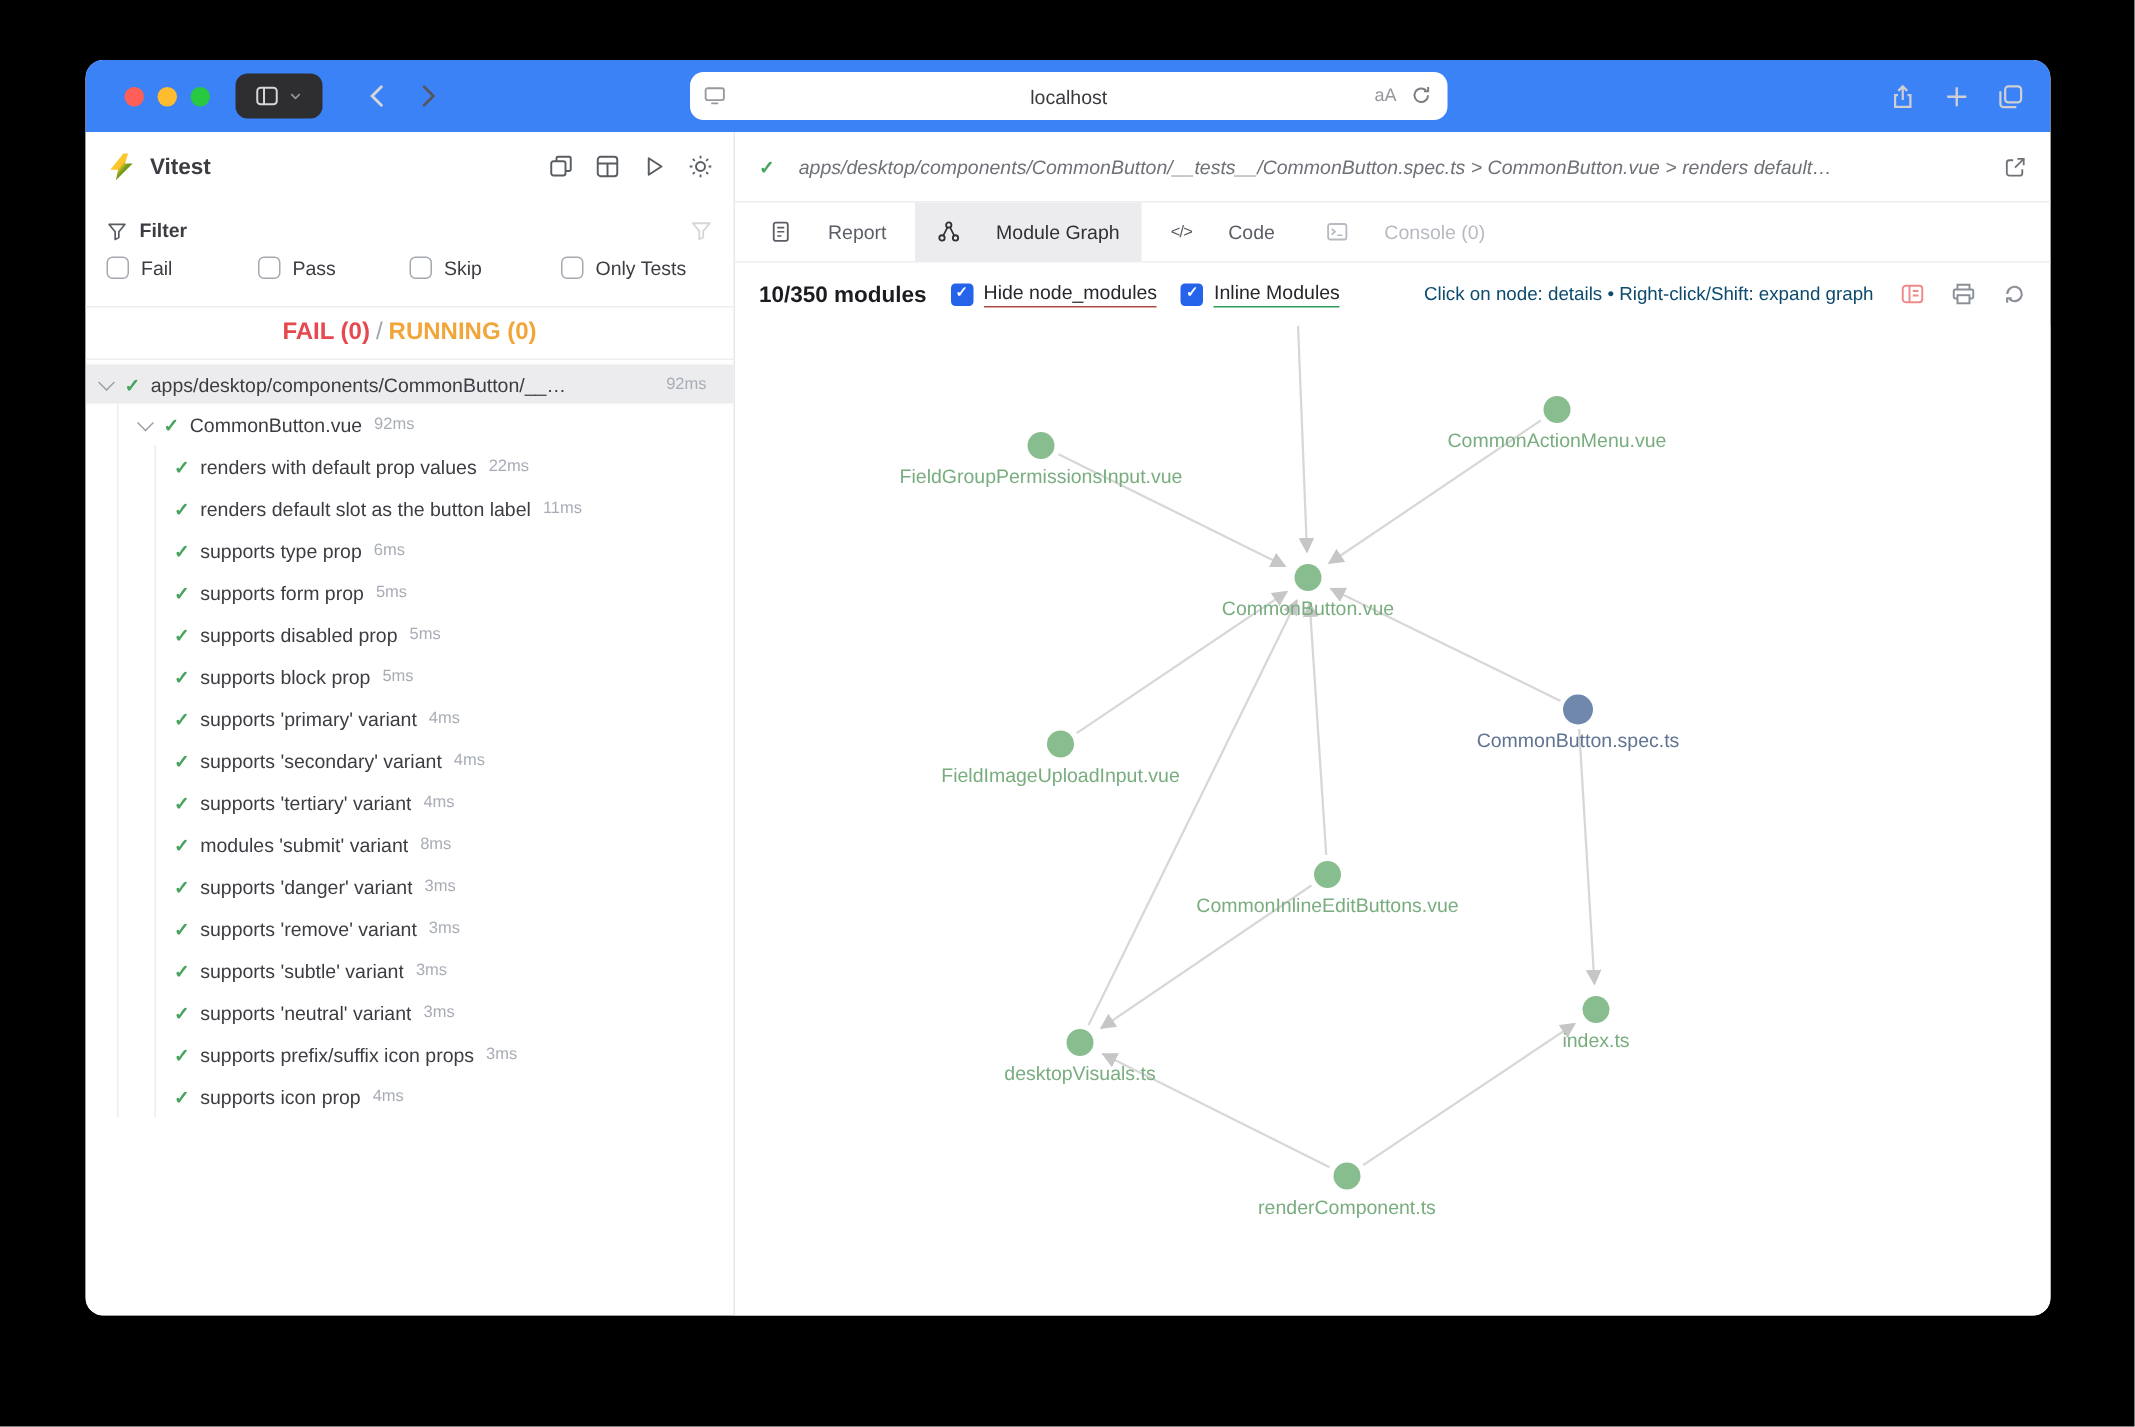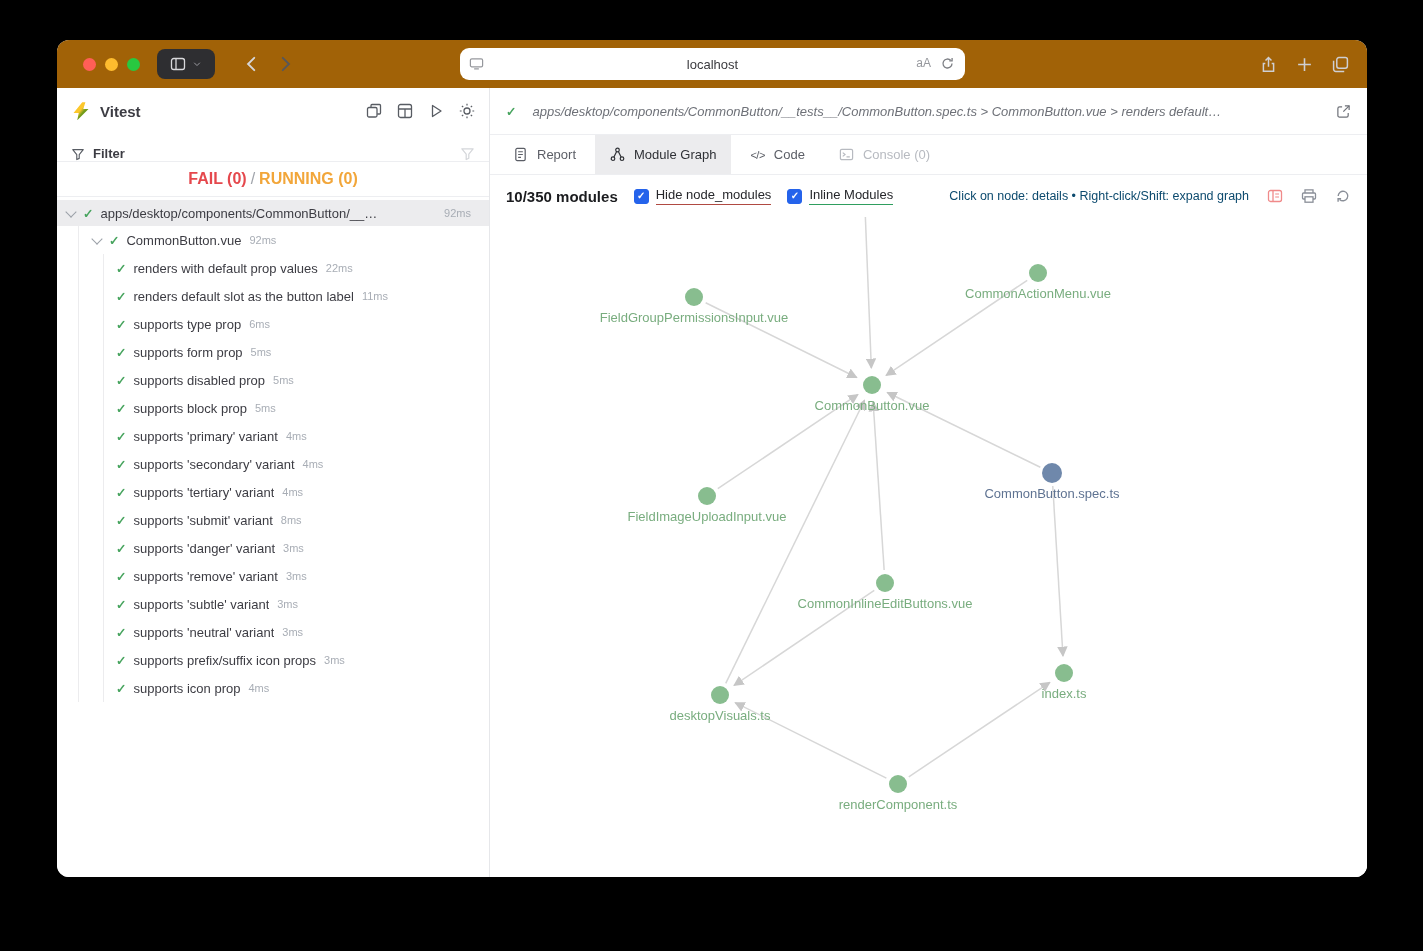--- a/index.html
+++ b/index.html
@@ -3,21 +3,21 @@
 <meta charset="utf-8">
 <style>
   html,body{margin:0;padding:0;}
   body{
     width:1423px;height:951px;background:#000;overflow:hidden;position:relative;
     font-family:"Liberation Sans", sans-serif;
     -webkit-font-smoothing:antialiased;
   }
   .window{position:absolute;left:57px;top:40px;width:1310px;height:837px;border-radius:12px;overflow:hidden;background:#fff;display:flex;flex-direction:column;}
   
-  .toolbar{flex:0 0 48px;background:#a16207;position:relative;display:flex;align-items:center;}
+  .toolbar{flex:0 0 48px;background:#3b82f6;position:relative;display:flex;align-items:center;}
   .lights{display:flex;gap:9px;margin-left:26px;}
   .light{width:13px;height:13px;border-radius:50%;}
   .light.r{background:var(--tl-r,#ff5f57);} .light.y{background:var(--tl-y,#febc2e);} .light.g{background:var(--tl-g,#28c840);}
   .tb-group{margin-left:17px;width:58px;height:30px;background:#2e2e31;border-radius:8px;display:flex;align-items:center;justify-content:center;gap:6px;color:#d9d9dc;}
   .nav{display:flex;gap:15px;margin-left:28px;}
   .nav .back{color:#d6d6d8;} .nav .fwd{color:#57575b;}
   .addr{position:absolute;left:403px;top:8px;width:505px;height:32px;background:#fff;border-radius:9px;display:flex;align-items:center;}
   .addr .host{position:absolute;left:0;right:0;text-align:center;font-size:13px;color:#3a3a3e;}
   .addr .mon{position:absolute;left:9px;top:8px;color:#96989d;}
   .addr .tr{position:absolute;right:34px;top:8px;color:#96989d;font-size:12px;}
@@ -56,21 +56,21 @@
   .tname{white-space:nowrap;overflow:hidden;text-overflow:ellipsis;min-width:0;}
   .time{color:#a8adb5;font-size:11px;margin-left:8px;flex:0 0 auto;}
   .trow.file .time{margin-left:auto;margin-right:18px;}
   .lvl1{margin-left:21px;border-left:1px solid #ececee;}
   .lvl2{margin-left:24px;border-left:1px solid #ececee;}
   
   .crumb{height:46px;display:flex;align-items:center;padding:0 16px;border-bottom:1px solid #edeef1;color:#6e7178;font-size:13px;gap:9px;}
   .crumb .tname{flex:1;font-style:italic;}
   .crumb .ext{color:#6e7178;display:flex;}
   .tabs{height:39px;display:flex;align-items:stretch;border-bottom:1px solid #edeef1;padding-left:6px;}
-  .tab{display:flex;align-items:center;gap:9px;padding:0 15px;font-size:13px;color:#5b5e66;margin:0 2px;cursor:default;}
+  .tab{display:flex;align-items:center;gap:24px;padding:0 15px;font-size:13px;color:#5b5e66;margin:0 2px;cursor:default;}
   .tab .ticon{display:flex;align-items:center;}
   .tab.active{background:#ececee;color:#2f3136;}
   .tab.disabled{color:#b7bac0;}
   .code-glyph{font-size:11px;letter-spacing:-0.5px;}
   .controls{height:42px;display:flex;align-items:center;padding:0 16px;gap:16px;}
   .modules{font-size:15px;font-weight:700;color:#1b1c1f;white-space:nowrap;}
   .toggle{display:flex;align-items:center;gap:7px;white-space:nowrap;}
   .toggle .cbx{border-radius:3px;}
   .tlabel{font-size:13px;color:#26272b;padding-bottom:2px;}
   .u-red{border-bottom:1.6px solid var(--u-red,#b04a42);}
@@ -221,20 +221,38 @@
             </svg>
         </span>
         <span class="flabel">Filter</span>
         <span class="icon-light">
           <svg class="sicon" width="15" height="15" viewBox="0 0 16 16">
               <path d="M2 3h12l-4.6 5.6V13l-2.8 1.4V8.6z" fill="none" stroke="currentColor" stroke-width="1.3" stroke-linejoin="round"></path>
             </svg>
         </span>
       </div>
 
+      <div class="sb-checks">
+        <label class="chk-item">
+          <span class="cbx"></span>
+          <span>Fail</span>
+        </label>
+        <label class="chk-item">
+          <span class="cbx"></span>
+          <span>Pass</span>
+        </label>
+        <label class="chk-item">
+          <span class="cbx"></span>
+          <span>Skip</span>
+        </label>
+        <label class="chk-item">
+          <span class="cbx"></span>
+          <span>Only Tests</span>
+        </label>
+      </div>
 
       <div class="sb-status">
         <div>
           <span class="st-fail">FAIL (0)</span><span class="st-sep">/</span><span class="st-run">RUNNING (0)</span>
         </div>
       </div>
 
       <div class="sb-tree">
         <div class="trow file">
           <span class="chev"></span>
@@ -291,21 +309,21 @@
                 <span class="tname">supports 'secondary' variant</span>
                 <span class="time">4ms</span>
               </div>
               <div class="trow">
                 <span class="check">✓</span>
                 <span class="tname">supports 'tertiary' variant</span>
                 <span class="time">4ms</span>
               </div>
               <div class="trow">
                 <span class="check">✓</span>
-                <span class="tname">supports 'submit' variant</span>
+                <span class="tname">modules 'submit' variant</span>
                 <span class="time">8ms</span>
               </div>
               <div class="trow">
                 <span class="check">✓</span>
                 <span class="tname">supports 'danger' variant</span>
                 <span class="time">3ms</span>
               </div>
               <div class="trow">
                 <span class="check">✓</span>
                 <span class="tname">supports 'remove' variant</span>

